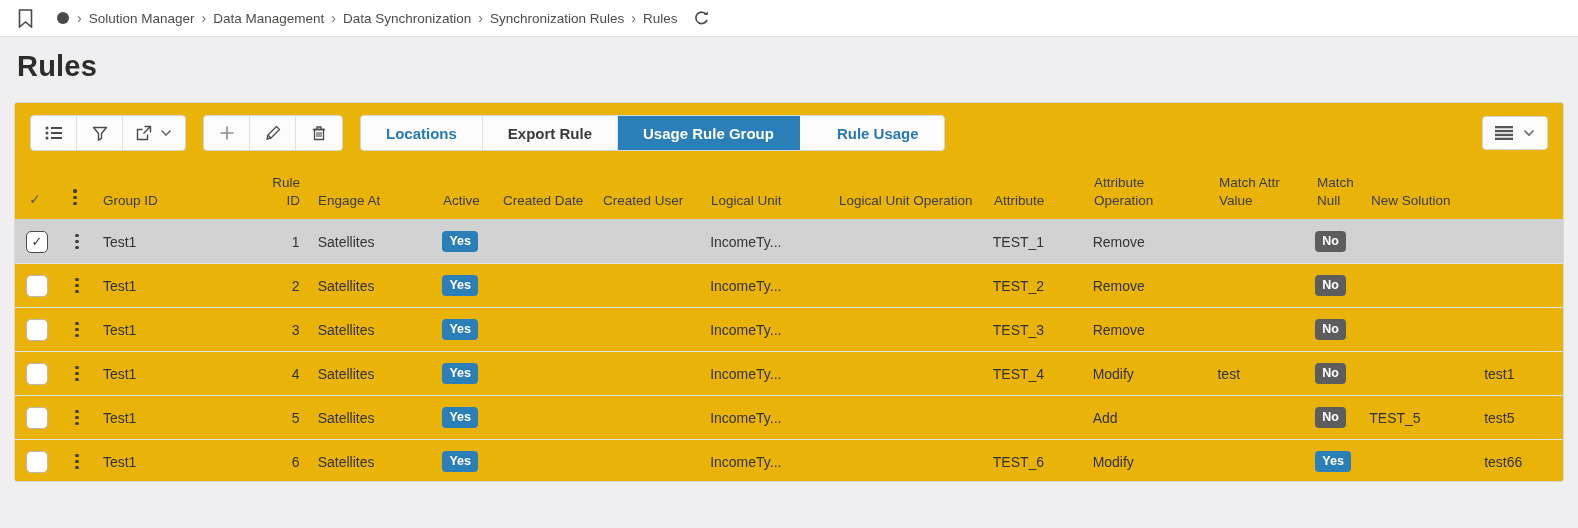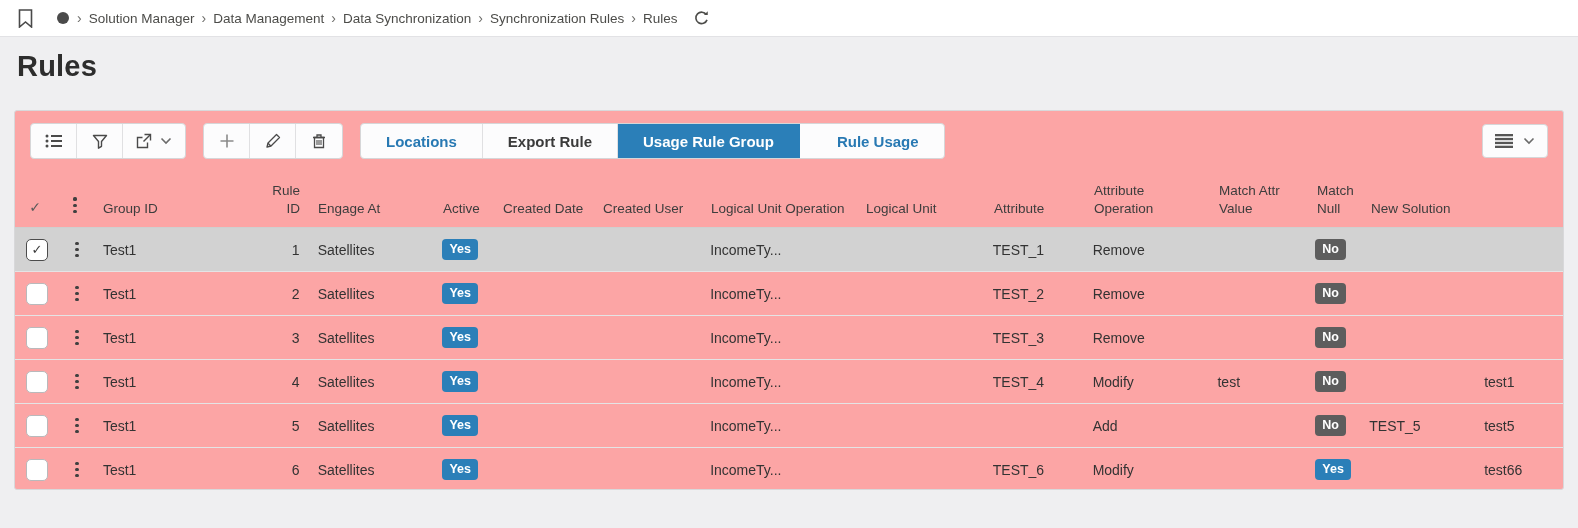--- a/index.html
+++ b/index.html
@@ -18,21 +18,21 @@
   .app-dot{width:12px;height:12px;border-radius:50%;background:#4a4a4a;display:inline-block;}
   .breadcrumb{display:flex;align-items:center;gap:7px;font-size:13.5px;color:#4c4c49;}
   .bc-sep{color:#6d6d6a;font-size:14px;}
   .bc-item{cursor:pointer;}
   .refresh-btn{background:none;border:none;padding:2px;cursor:pointer;display:flex;margin-left:6px;}
   
   .page-head{padding:13px 17px 19px;}
   .page-title{margin:0;font-size:29px;font-weight:700;color:#2d2d2d;letter-spacing:.2px;}
   
   .card{
-    margin:8px 14px;background:#fca5a5;border:1px solid #d8d8da;border-radius:3px;
+    margin:0 14px;background:#eab308;border:1px solid #d8d8da;border-radius:3px;
     height:380px;box-sizing:border-box;
   }
   .toolbar{display:flex;align-items:center;padding:12px 15px 10px;gap:17px;}
   .btn-group{display:flex;border:1px solid #d6d6d8;border-radius:4px;background:#fcfcfd;overflow:hidden;}
   .btn-group button{
     background:transparent;border:none;border-right:1px solid #e0e0e2;
     height:34px;min-width:46px;padding:0 13px;display:flex;align-items:center;justify-content:center;gap:8px;cursor:pointer;
   }
   .btn-group button:last-child{border-right:none;}
   .tab-group{display:flex;border:1px solid #d6d6d8;border-radius:4px;background:#fcfcfd;overflow:hidden;}
@@ -220,22 +220,22 @@
             <i></i>
             <i></i>
           </span>
         </div>
       <div class="th c-groupid">Group ID</div>
       <div class="th c-ruleid" style="justify-content:flex-end;">Rule ID</div>
       <div class="th c-engage">Engage At</div>
       <div class="th c-active">Active</div>
       <div class="th c-cdate">Created Date</div>
       <div class="th c-cuser">Created User</div>
+      <div class="th c-lunit">Logical Unit</div>
       <div class="th c-luop">Logical Unit Operation</div>
-      <div class="th c-lunit">Logical Unit</div>
       <div class="th c-attr">Attribute</div>
       <div class="th c-attrop">Attribute Operation</div>
       <div class="th c-mav">Match Attr Value</div>
       <div class="th c-mnull">Match Null</div>
       <div class="th c-nattr">New Solution</div>
     </div>
     <div class="tbody" id="rows">
         <div class="tr selected">
     <div class="td c-check">
             <span class="checkbox checked"></span>

